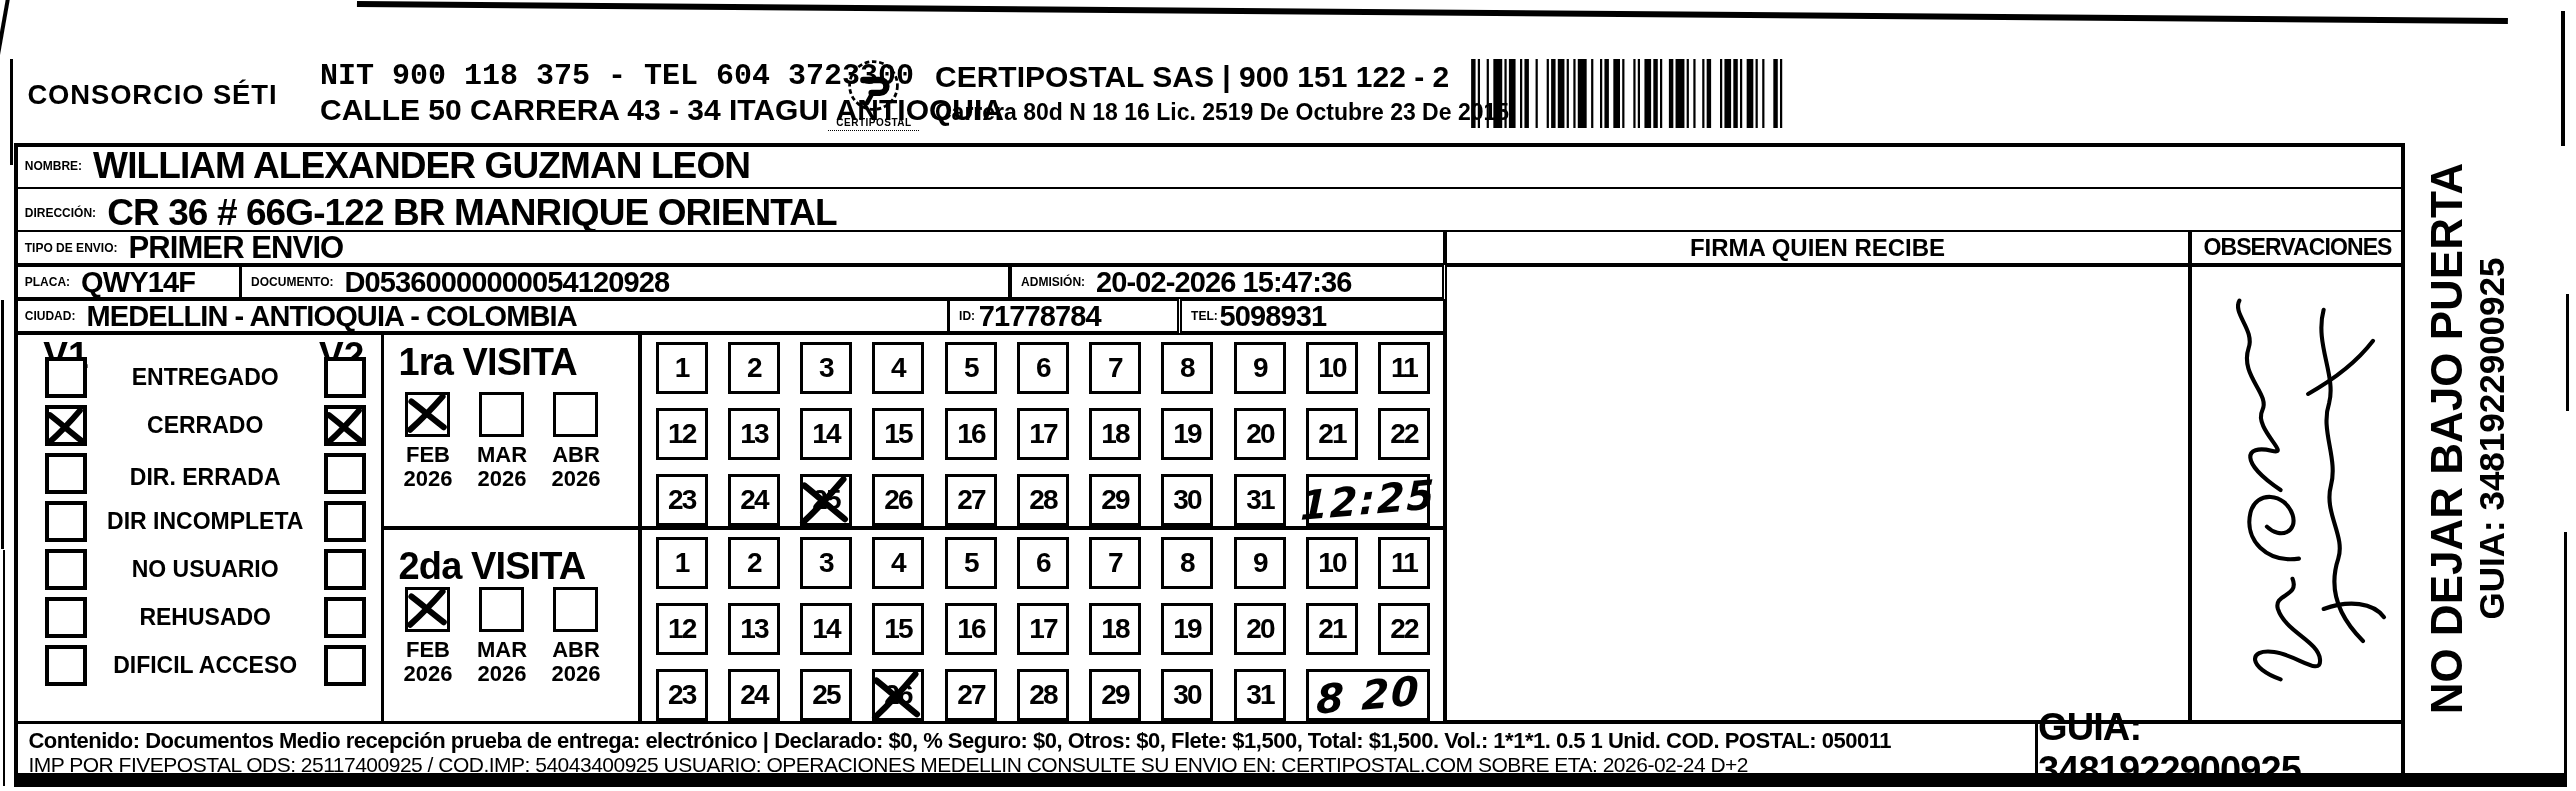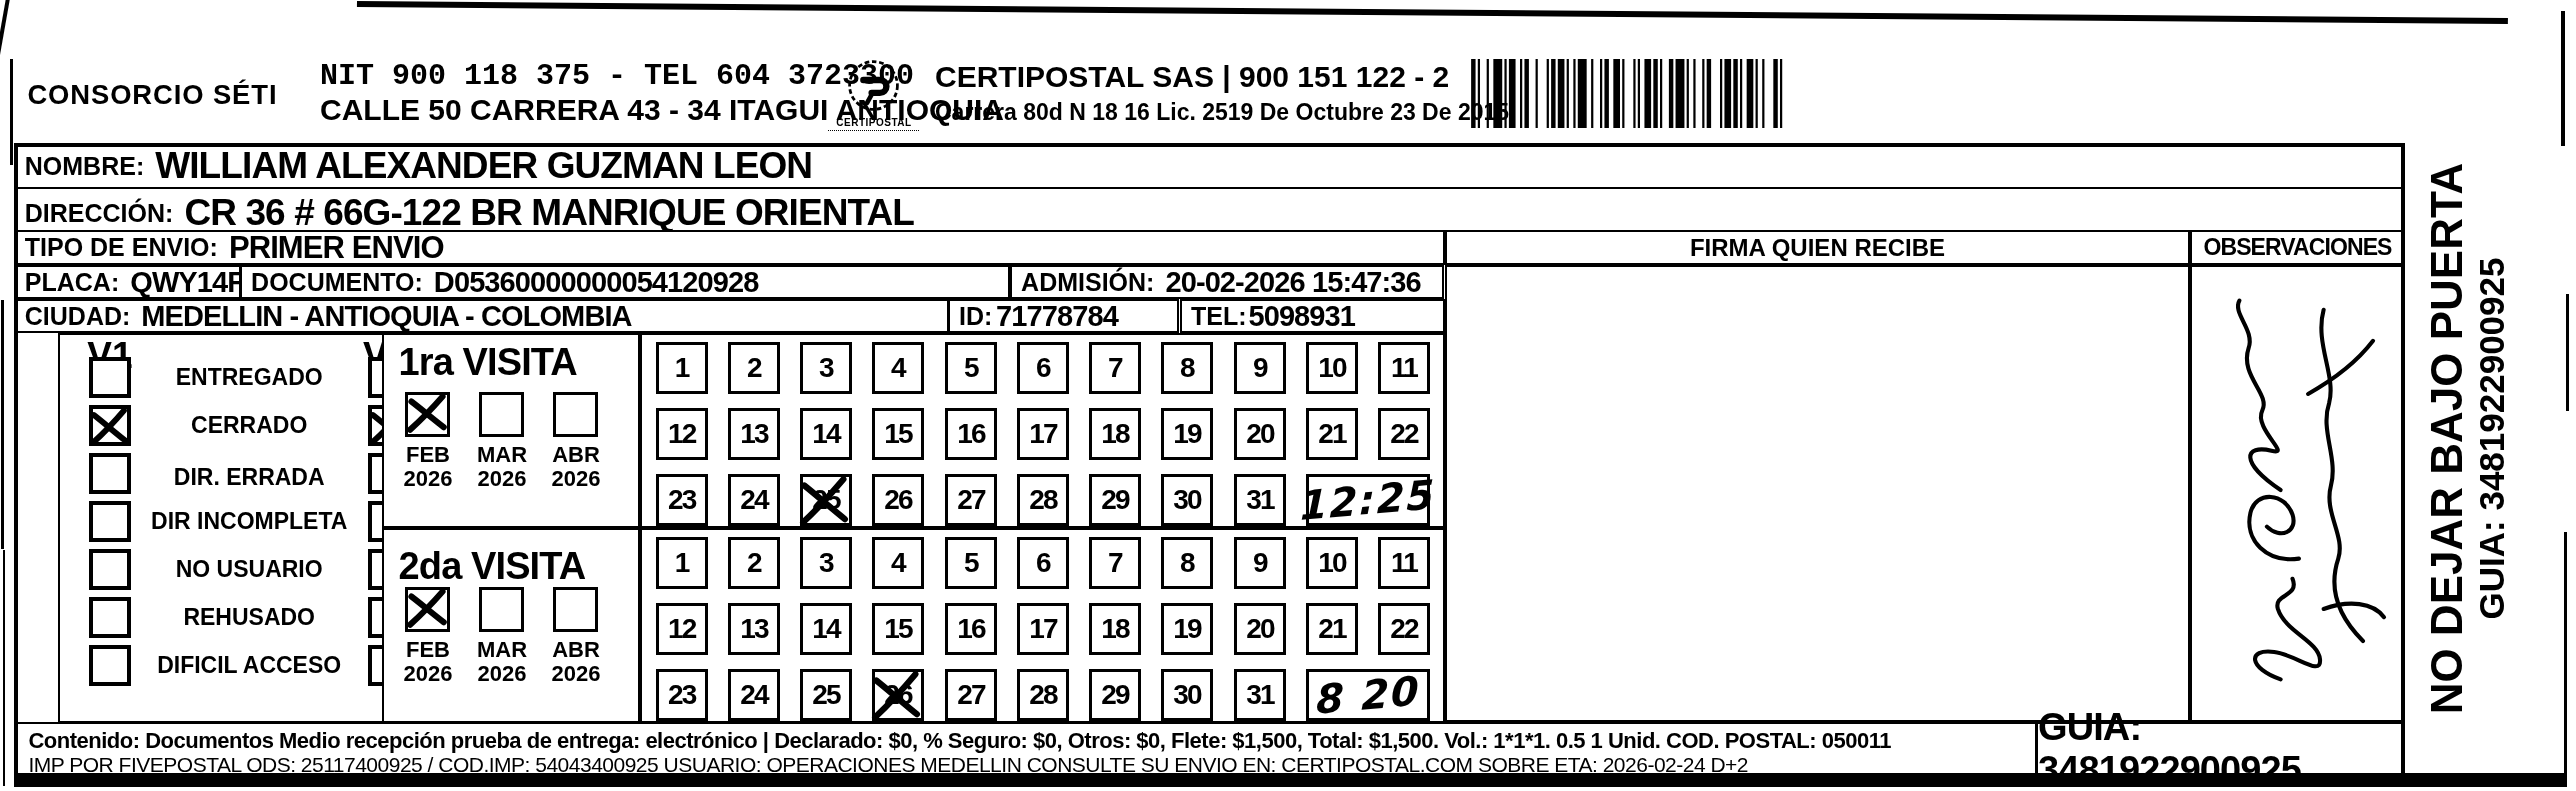--- a/index.html
+++ b/index.html
@@ -1,21 +1,21 @@
 <!DOCTYPE html>
 <html style="font-size:14.6px"><head>
 <meta charset="utf-8">
 <style>
   html,body{margin:0;padding:0;background:#d8d8d8;}
   .page{position:relative;width:2576px;height:792px;background:#fff;
         font-family:"Liberation Sans",sans-serif;color:#000;overflow:hidden;}
   .abs{position:absolute;}
   .cell{position:absolute;border:2.7px solid #000;box-sizing:border-box;background:#fff;}
   .rowflex{display:flex;align-items:center;gap:11px;padding-left:9.1px;overflow:hidden;white-space:nowrap;}
-  .lbl{font-weight:bold;font-size:25px;letter-spacing:0px;flex:0 0 auto;text-align:right;}
+  .lbl{font-weight:bold;font-size:12px;letter-spacing:0px;flex:0 0 auto;text-align:right;}
   .val{font-weight:bold;letter-spacing:-0.9px;}
   .v40{font-size:37px;} .v34{font-size:31px;} .v31{font-size:29px;}
   .hdrtxt{font-weight:bold;white-space:nowrap;}
   .cb{position:absolute;width:42px;height:41px;border:4.6px solid #000;box-sizing:border-box;background:#fff;}
   .day{position:absolute;width:52px;height:52px;border:3.7px solid #000;box-sizing:border-box;
        display:flex;align-items:center;justify-content:center;font-weight:bold;font-size:28px;letter-spacing:-1.8px;background:#fff;}
   .timebox{position:absolute;height:52px;border:3.7px solid #000;box-sizing:border-box;
        display:flex;align-items:center;justify-content:center;background:#fff;}
   .hand{font-family:"DejaVu Sans",sans-serif;font-style:italic;font-weight:bold;}
   .optlabel{position:absolute;font-weight:bold;font-size:23px;text-align:center;white-space:nowrap;}
@@ -135,21 +135,21 @@
   </div>
   <div class="cell rowflex" style="left:948px;top:299px;width:231px;height:34px;gap:3.7px;">
     <span class="lbl">ID:</span>
     <span class="val v31">71778784</span>
   </div>
   <div class="cell rowflex" style="left:1180px;top:299px;width:265px;height:34px;gap:1.8px;">
     <span class="lbl">TEL:</span>
     <span class="val v31">5098931</span>
   </div>
 
-  <div class="cell" id="status-panel" style="left:13.7px;top:333px;width:369px;height:390px;margin-left:44px;">
+  <div class="cell" id="status-panel" style="left:13.7px;top:333px;width:369px;height:390px;">
     <div class="abs" style="left:18.3px;top:0px;width:64px;text-align:center;font-weight:bold;font-size:37px;">V1</div>
     <div class="abs" style="left:294px;top:0px;width:64px;text-align:center;font-weight:bold;font-size:37px;">V2</div>
     <div id="status-options">
         <div class="cb" style="left: 29px; top: 22px;"></div>
         <div class="cb" style="left: 308px; top: 22px;"></div>
         <div class="optlabel" style="left: 75px; top: 22px; width: 229px; line-height: 41px;">ENTREGADO</div>
         <div class="cb" style="left: 29px; top: 70px;">
           <svg class="xmk" width="46" height="48" viewBox="0 0 40 40" preserveAspectRatio="none" style="left: -6.4px; top: -7.3px;">
             <path d="M7,11 C15,17 26,26 34,32" fill="none" stroke="#000" stroke-width="5" stroke-linecap="round"></path>
             <path d="M33,7 C25,16 14,27 6,34" fill="none" stroke="#000" stroke-width="5" stroke-linecap="round"></path>

